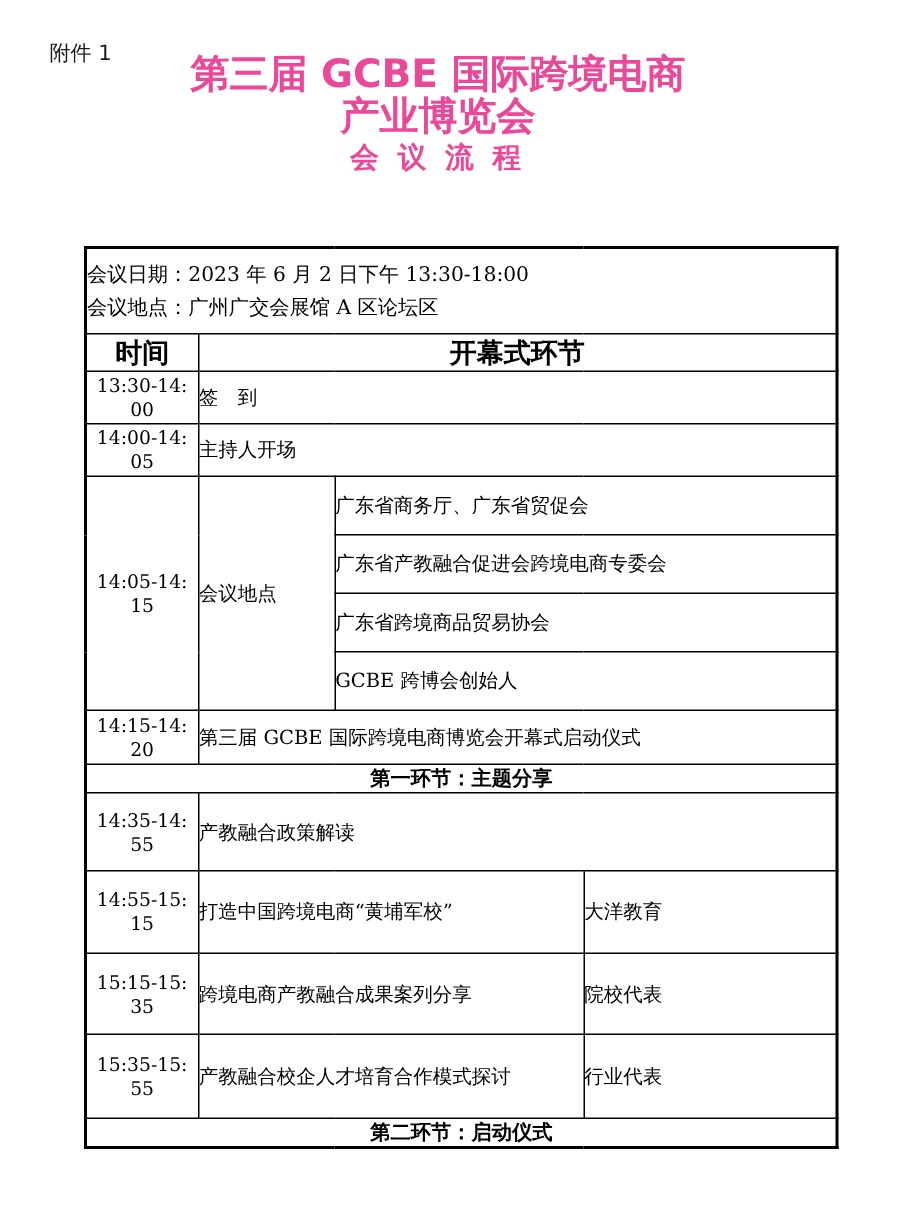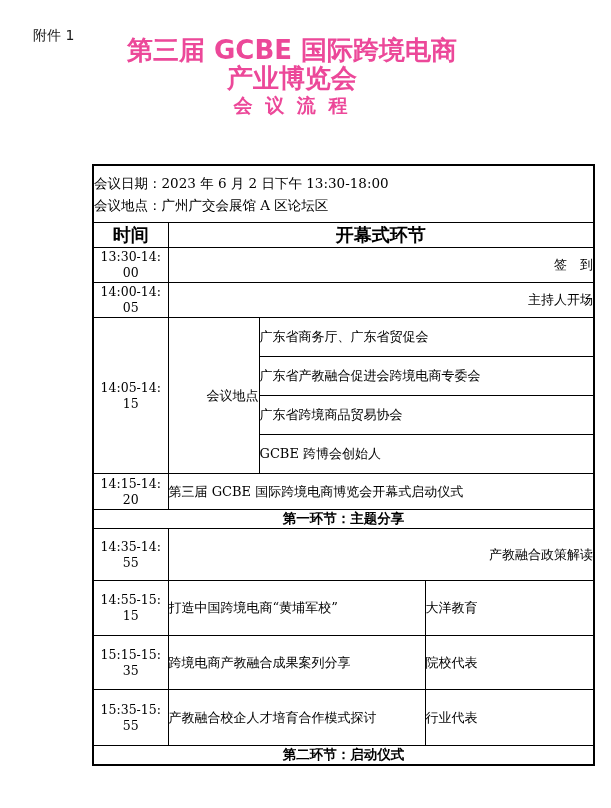--- a/index.html
+++ b/index.html
@@ -20,38 +20,38 @@
   }
   .t1,.t2{font-size:26px;line-height:28px;}
   .t3{font-size:20px;line-height:27px;}
   .t4{font-size:19px;line-height:27px;letter-spacing:3px;}
 
   table.schedule{
     position:absolute;left:56px;top:164px;width:501px;
     border-collapse:collapse;table-layout:fixed;
     font-size:13px;color:#000;
   }
-  table.schedule{border:2px solid #000;margin-left:36px;}
+  table.schedule{border:2px solid #000;}
   table.schedule td{
     border:1px solid #000;padding:0;vertical-align:middle;overflow:hidden;
   }
   td.info-cell{padding:7px 8px;line-height:22px;font-size:13.5px;text-align:left;}
   td.head{
     font-family:"DejaVu Sans", sans-serif;font-weight:bold;
     text-align:center;font-size:18px;
   }
   td.section{
     font-family:"DejaVu Sans", sans-serif;font-weight:bold;
     text-align:center;font-size:13.5px;
   }
   td.time{
     text-align:center;white-space:pre-line;
     font-size:12.5px;line-height:16px;
   }
-  td.center{text-align:right;}
+  td.center{text-align:left;}
   td.left{text-align:left;padding:0 7px;}
 
   tr.rh56 td{height:56px;}
   tr.rh19 td{height:19px;}
   tr.rh34 td{height:34px;}
   tr.rh38 td{height:38px;}
   tr.rh35 td{height:35px;}
   tr.rh17 td{height:17px;}
   tr.rh51 td{height:51px;}
   tr.rh54 td{height:54px;}

